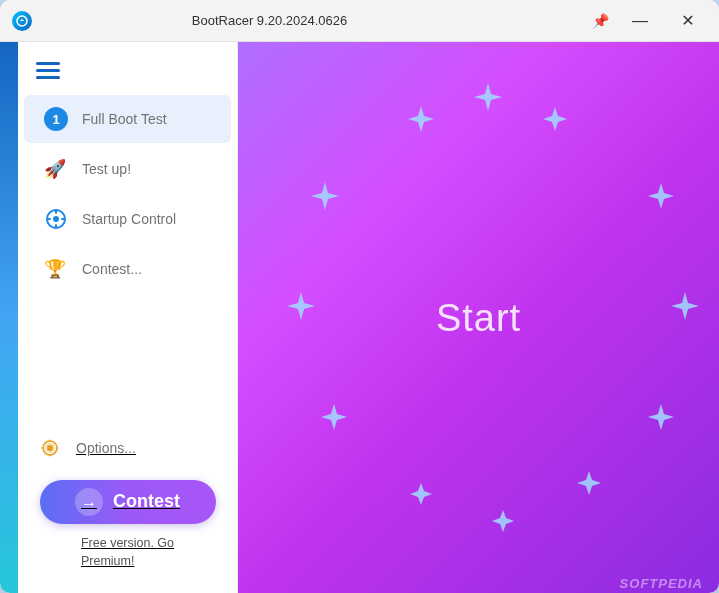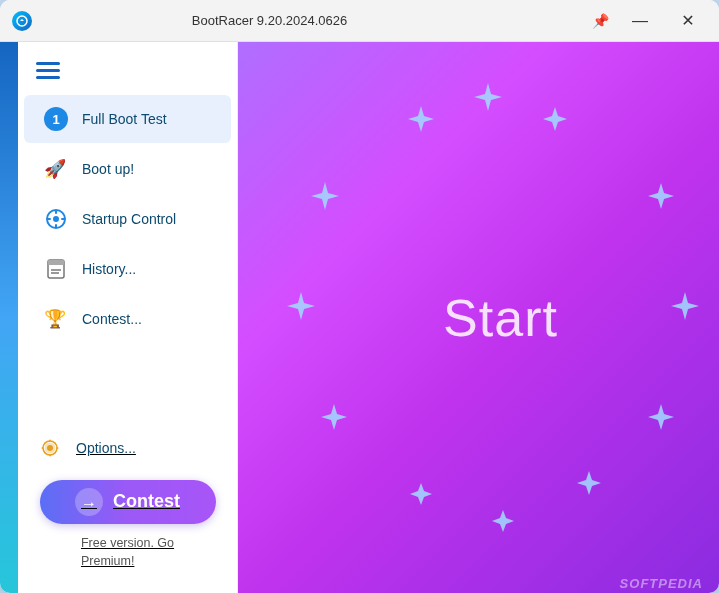--- a/index.html
+++ b/index.html
@@ -140,21 +140,21 @@
       height: 28px;
       display: flex;
       align-items: center;
       justify-content: center;
       font-size: 18px;
       flex-shrink: 0;
     }
 
     .nav-label {
       font-size: 14px;
-      color: #0c4a6e;
+      color: #737373;
       font-weight: 400;
     }
 
     
     .circle-num {
       width: 24px;
       height: 24px;
       border-radius: 50%;
       background: #1e88e5;
       color: #fff;
@@ -232,26 +232,25 @@
       display: flex;
       align-items: center;
       justify-content: center;
     }
 
     .start-text {
       position: absolute;
       left: 50%;
       top: 50%;
       transform: translate(-50%, -50%);
-      font-size: 52px;
+      font-size: 38px;
       font-weight: 300;
       color: rgba(255,255,255,0.85);
       letter-spacing: 1px;
       pointer-events: none;
-      margin-left: 22px;
     }
 
     .softpedia-badge {
       position: absolute;
       bottom: 2px;
       right: 16px;
       font-size: 13px;
       color: rgba(255,255,255,0.45);
       font-style: italic;
       letter-spacing: 1px;
@@ -305,48 +304,37 @@
 
         <div class="nav-item active">
           <div class="nav-icon">
             <div class="circle-num">1</div>
           </div>
           <span class="nav-label">Full Boot Test</span>
         </div>
 
         <div class="nav-item">
           <div class="nav-icon">🚀</div>
-          <span class="nav-label">Boot up!</span>
+          <span class="nav-label">Test up!</span>
         </div>
 
         <div class="nav-item">
           <div class="nav-icon">
             <svg width="22" height="22" viewBox="0 0 22 22">
               <circle cx="11" cy="11" r="9" fill="none" stroke="#1e88e5" stroke-width="2"></circle>
               <circle cx="11" cy="11" r="3" fill="#1e88e5"></circle>
               <rect x="10" y="2" width="2" height="4" rx="1" fill="#1e88e5"></rect>
               <rect x="10" y="16" width="2" height="4" rx="1" fill="#1e88e5"></rect>
               <rect x="2" y="10" width="4" height="2" rx="1" fill="#1e88e5"></rect>
               <rect x="16" y="10" width="4" height="2" rx="1" fill="#1e88e5"></rect>
             </svg>
           </div>
           <span class="nav-label">Startup Control</span>
         </div>
 
-        <div class="nav-item">
-          <div class="nav-icon">
-            <svg width="22" height="22" viewBox="0 0 22 22">
-              <rect x="3" y="2" width="16" height="18" rx="2" fill="none" stroke="#777" stroke-width="1.5"></rect>
-              <rect x="3" y="2" width="16" height="5" rx="1" fill="#aaa"></rect>
-              <line x1="6" y1="12" x2="16" y2="12" stroke="#777" stroke-width="1.5"></line>
-              <line x1="6" y1="15" x2="14" y2="15" stroke="#777" stroke-width="1.5"></line>
-            </svg>
-          </div>
-          <span class="nav-label">History...</span>
-        </div>
 
         <div class="nav-item">
           <div class="nav-icon">🏆</div>
           <span class="nav-label">Contest...</span>
         </div>
       </div>
 
       <div class="sidebar-bottom">
 
         <div class="options-item">

